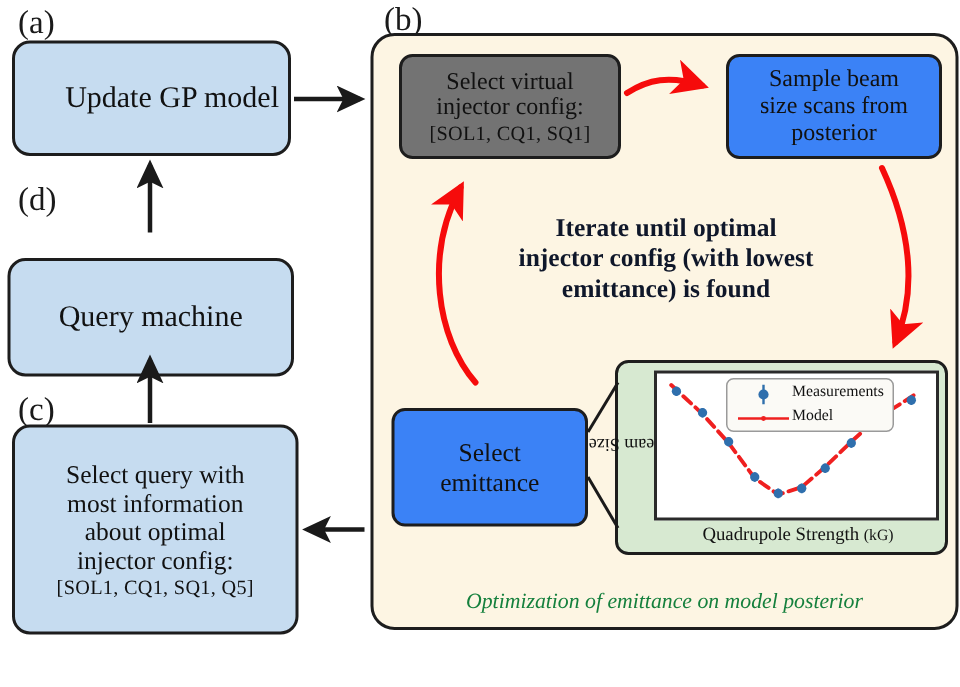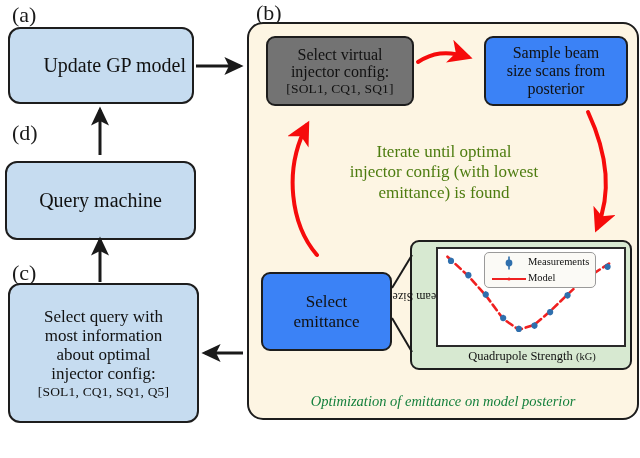--- a/index.html
+++ b/index.html
@@ -60,21 +60,22 @@
     color: #15803d;
   }
 
   #iterate-text {
     position: absolute;
     left: 305px; top: 142px;
     width: 278px;
     text-align: center;
     font-size: 17px;
     line-height: 1.2;
-    color: #4d7c0f;
+    color: #0f172a;
+    font-weight: bold;
   }
 
   svg.ov { position: absolute; left: 0; top: 0; width: 640px; height: 458px; pointer-events: none; }
 
   
   #inset-wrap {
     position: absolute;
     left: 410px; top: 240px;
     width: 222px; height: 130px;
     background: #d7e9d1;
@@ -146,21 +147,21 @@
   <div id="panel-b">
     <div id="panel-b-caption">Optimization of emittance on model posterior</div>
   </div>
 
   <div class="rbox blue" style="left:8px; top:27px; width:186px; height:77px;text-align:right;">
     <div class="inner">
       <div class="t20">Update GP model</div>
     </div>
   </div>
 
-  <div class="rbox blue" style="left:5px; top:161px; width:191px; height:79px;">
+  <div class="rbox blue" style="left:5px; top:172px; width:191px; height:79px;">
     <div class="inner">
       <div class="t20">Query machine</div>
     </div>
   </div>
 
   <div class="rbox blue" style="left:8px; top:283px; width:191px; height:140px;">
     <div class="inner">
       <div class="t17">Select query with</div>
       <div class="t17">most information</div>
       <div class="t17">about optimal</div>

